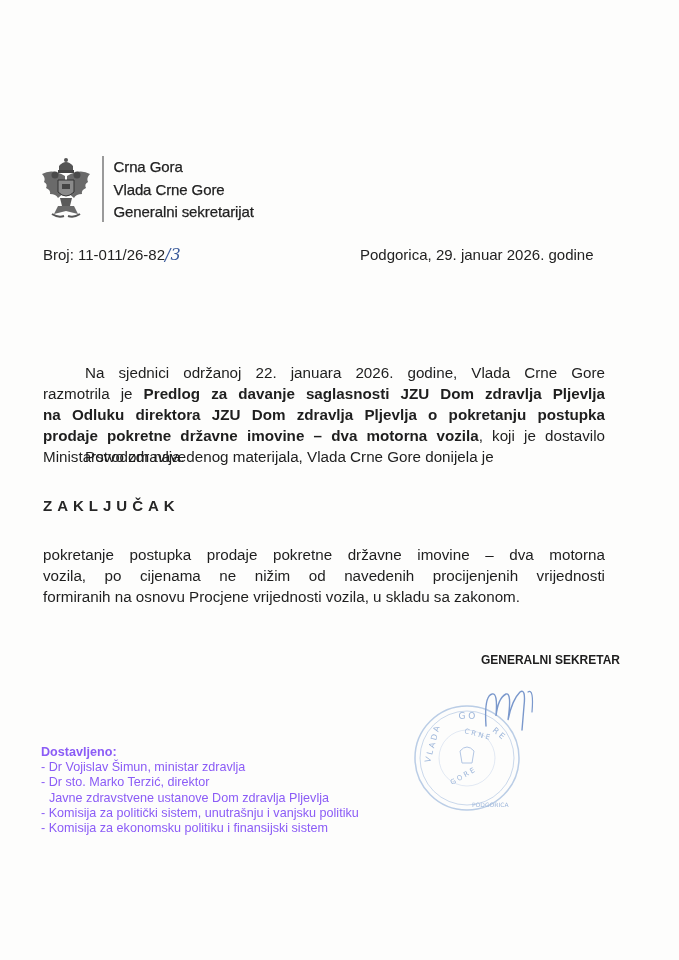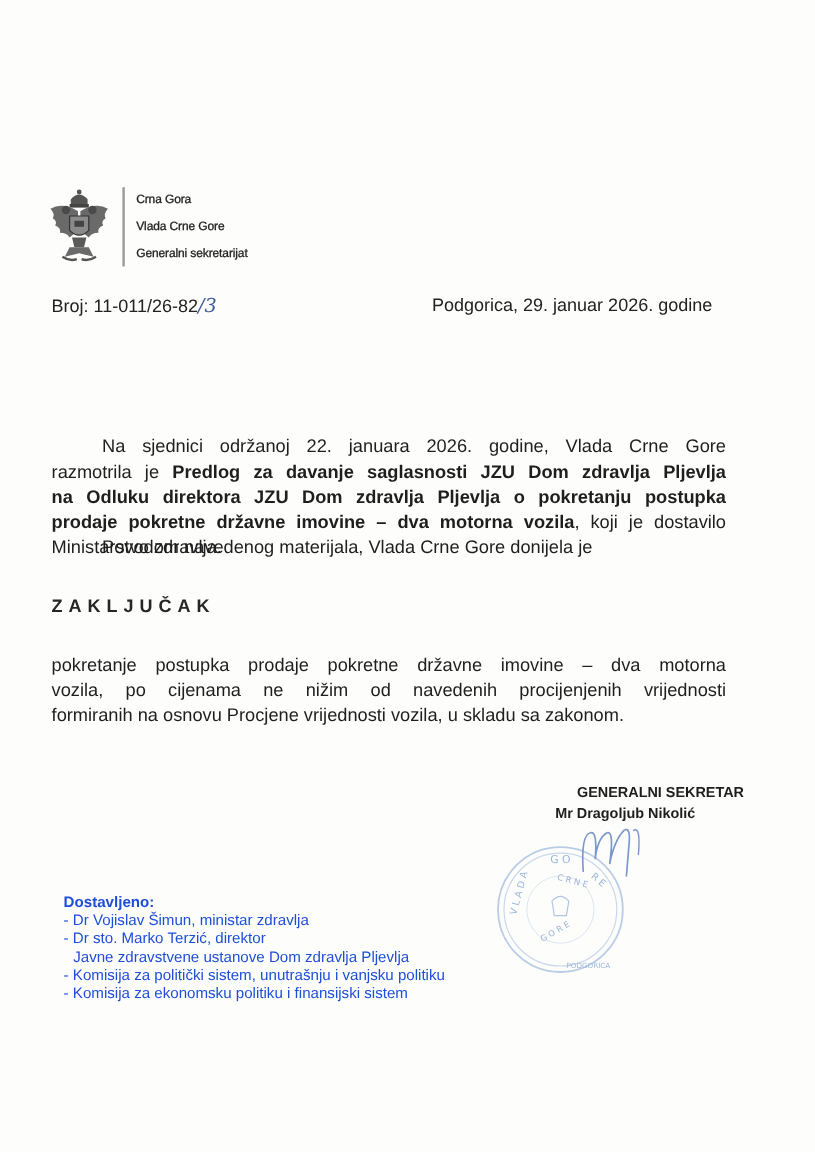--- a/index.html
+++ b/index.html
@@ -42,21 +42,21 @@
       height: 66px;
     }
     .lh-text {
       display: flex;
       flex-direction: column;
       justify-content: space-between;
       padding-top: 2px;
       height: 62px;
     }
     .lh-line {
-      font-size: 10px;
+      font-size: 15px;
       line-height: 17px;
       color: #222;
       -webkit-text-stroke: 0.25px #222;
       letter-spacing: -0.1px;
     }
 
     
     .ref-row {
       position: absolute;
       left: 43px;
@@ -143,26 +143,26 @@
       position: absolute;
       left: 478px;
       top: 686px;
       width: 70px;
       height: 46px;
     }
 
     
     .distribution {
       position: absolute;
-      left: 53px;
+      left: 41px;
       top: 745px;
       width: 360px;
       font-size: 12.6px;
       line-height: 15.2px;
-      color: #1d4ed8;
+      color: #8b5cf6;
     }
     .dist-title {
       font-weight: bold;
     }
     .dist-item { white-space: nowrap; }
     .dist-item.cont { padding-left: 8px; }
   </style>
 </head>
 <body>
 
@@ -216,21 +216,20 @@
   <div class="heading">ZAKLJUČAK</div>
 
   <div class="body-block para-3">
     <span class="line">pokretanje postupka prodaje pokretne državne imovine – dva motorna</span>
     <span class="line">vozila, po cijenama ne nižim od navedenih procijenjenih vrijednosti</span>
     <span class="line last">formiranih na osnovu Procjene vrijednosti vozila, u skladu sa zakonom.</span>
   </div>
 
   <div class="signature">
     <div class="sig-title">GENERALNI SEKRETAR</div>
-    <div class="sig-name">Mr Dragoljub Nikolić</div>
   </div>
 
   <svg class="stamp" viewBox="0 0 110 110">
     <circle cx="55" cy="55" r="52" fill="none" stroke="#a9c0e0" stroke-width="1.5" opacity="0.8"></circle>
     <circle cx="55" cy="55" r="47" fill="none" stroke="#a9c0e0" stroke-width="1" opacity="0.6"></circle>
     <circle cx="55" cy="55" r="28" fill="none" stroke="#b8cbe6" stroke-width="0.8" opacity="0.5"></circle>
     <text x="55" y="16" font-family="DejaVu Sans, sans-serif" font-size="9" fill="#9db6da" text-anchor="middle">G O</text>
     <text x="80" y="28" font-family="DejaVu Sans, sans-serif" font-size="8" fill="#9db6da" transform="rotate(40 80 28)">R E</text>
     <text x="52" y="30" font-family="DejaVu Sans, sans-serif" font-size="7" fill="#9db6da" transform="rotate(15 52 30)">C R N E</text>
     <text x="18" y="60" font-family="DejaVu Sans, sans-serif" font-size="8" fill="#9db6da" transform="rotate(-75 18 60)">V L A D A</text>

